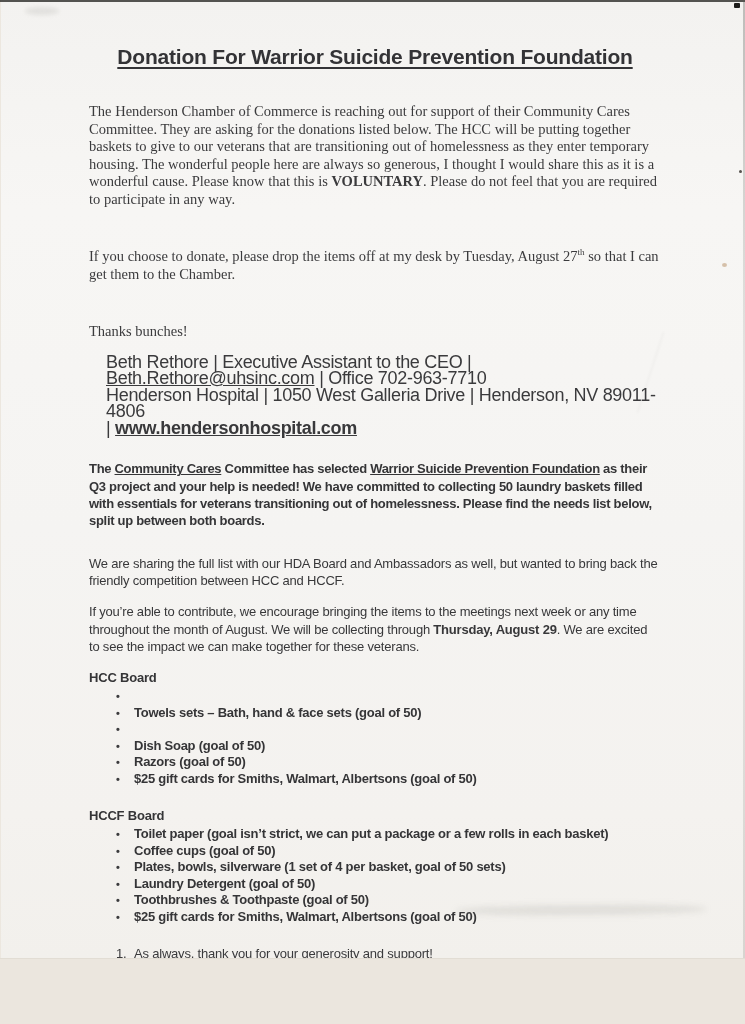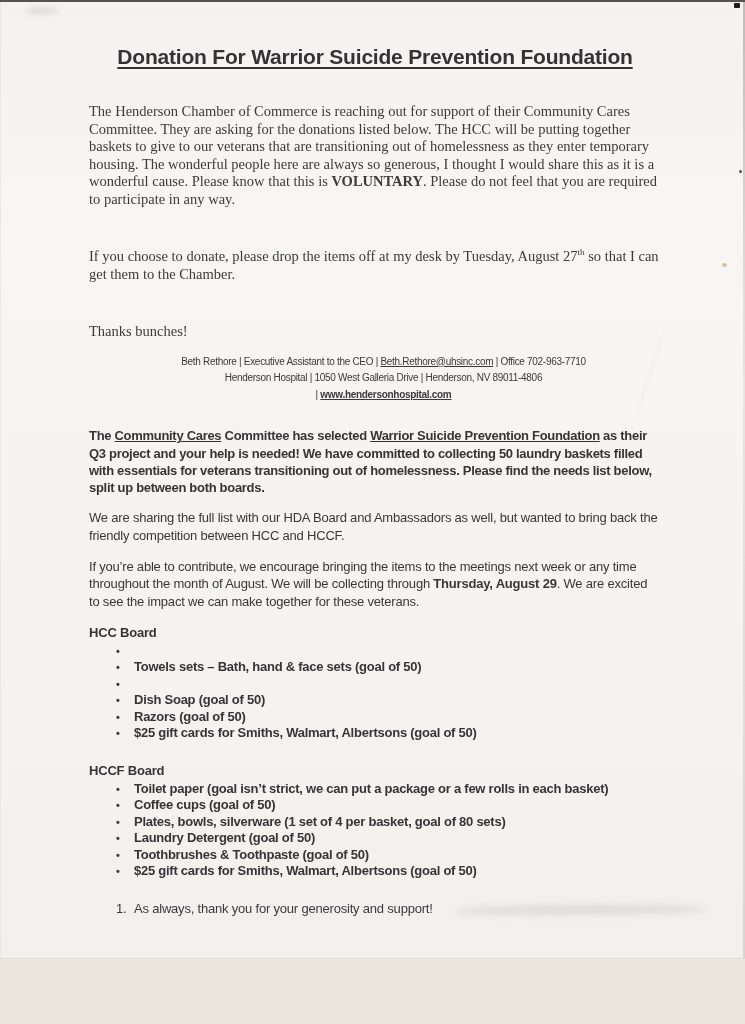--- a/index.html
+++ b/index.html
@@ -30,26 +30,26 @@
     text-decoration:underline;text-decoration-thickness:2px;text-underline-offset:3px;
   }
   .p-serif{
     font-family:"Liberation Serif",serif;font-size:14.5px;line-height:17.5px;
     color:#3b3b3d;margin:0 0 8px 0;
   }
   .p-serif.gap-lg{margin-bottom:13px;margin-top:40px;}
   .p-serif strong{font-weight:700;}
   sup{font-size:9px;line-height:0;}
 
-  .sig{font-size:10px;line-height:16.6px;letter-spacing:-.3px;color:#3a3a3c;margin:0 0 24px 17px;text-align:center;}
+  .sig{font-size:18px;line-height:16.6px;letter-spacing:-.3px;color:#3a3a3c;margin:0 0 24px 17px;}
   .sig .email{text-decoration:underline;color:#3a3a3c;}
   .sig .site{font-weight:700;text-decoration:underline;color:#39393b;}
 
   .p-sans{font-size:13px;line-height:17.3px;letter-spacing:-.2px;margin:0 0 14px 0;color:#38383a;}
-  .p-sans.selected{font-weight:700;letter-spacing:-.3px;margin-bottom:13px;color:#353537;}
+  .p-sans.selected{font-weight:700;letter-spacing:-.3px;margin-bottom:25px;color:#353537;}
   .p-sans.selected .ulink{text-decoration:underline;}
   .p-sans.collecting{}
   .p-sans .b{font-weight:700;}
 
   .board-heading{
     font:700 13px/17px "Liberation Sans",sans-serif;letter-spacing:-.2px;color:#353537;
     text-underline-offset:2px;margin:12px 0 2px 0;
   }
   .board-list{list-style:none;margin:0 0 20px 0;padding:0 0 0 27px;}
   .board-list li{
@@ -118,21 +118,21 @@
       <li>
           <span class="bullet">•</span>
           <span>Toilet paper (goal isn’t strict, we can put a package or a few rolls in each basket)</span>
         </li>
       <li>
           <span class="bullet">•</span>
           <span>Coffee cups (goal of 50)</span>
         </li>
       <li>
           <span class="bullet">•</span>
-          <span>Plates, bowls, silverware (1 set of 4 per basket, goal of 80 sets)</span>
+          <span>Plates, bowls, silverware (1 set of 4 per basket, goal of 50 sets)</span>
         </li>
       <li>
           <span class="bullet">•</span>
           <span>Laundry Detergent (goal of 50)</span>
         </li>
       <li>
           <span class="bullet">•</span>
           <span>Toothbrushes &amp; Toothpaste (goal of 50)</span>
         </li>
       <li>

